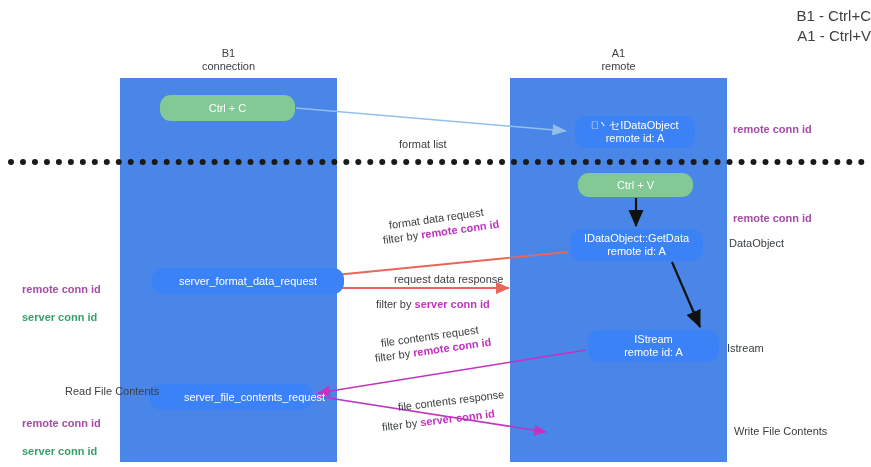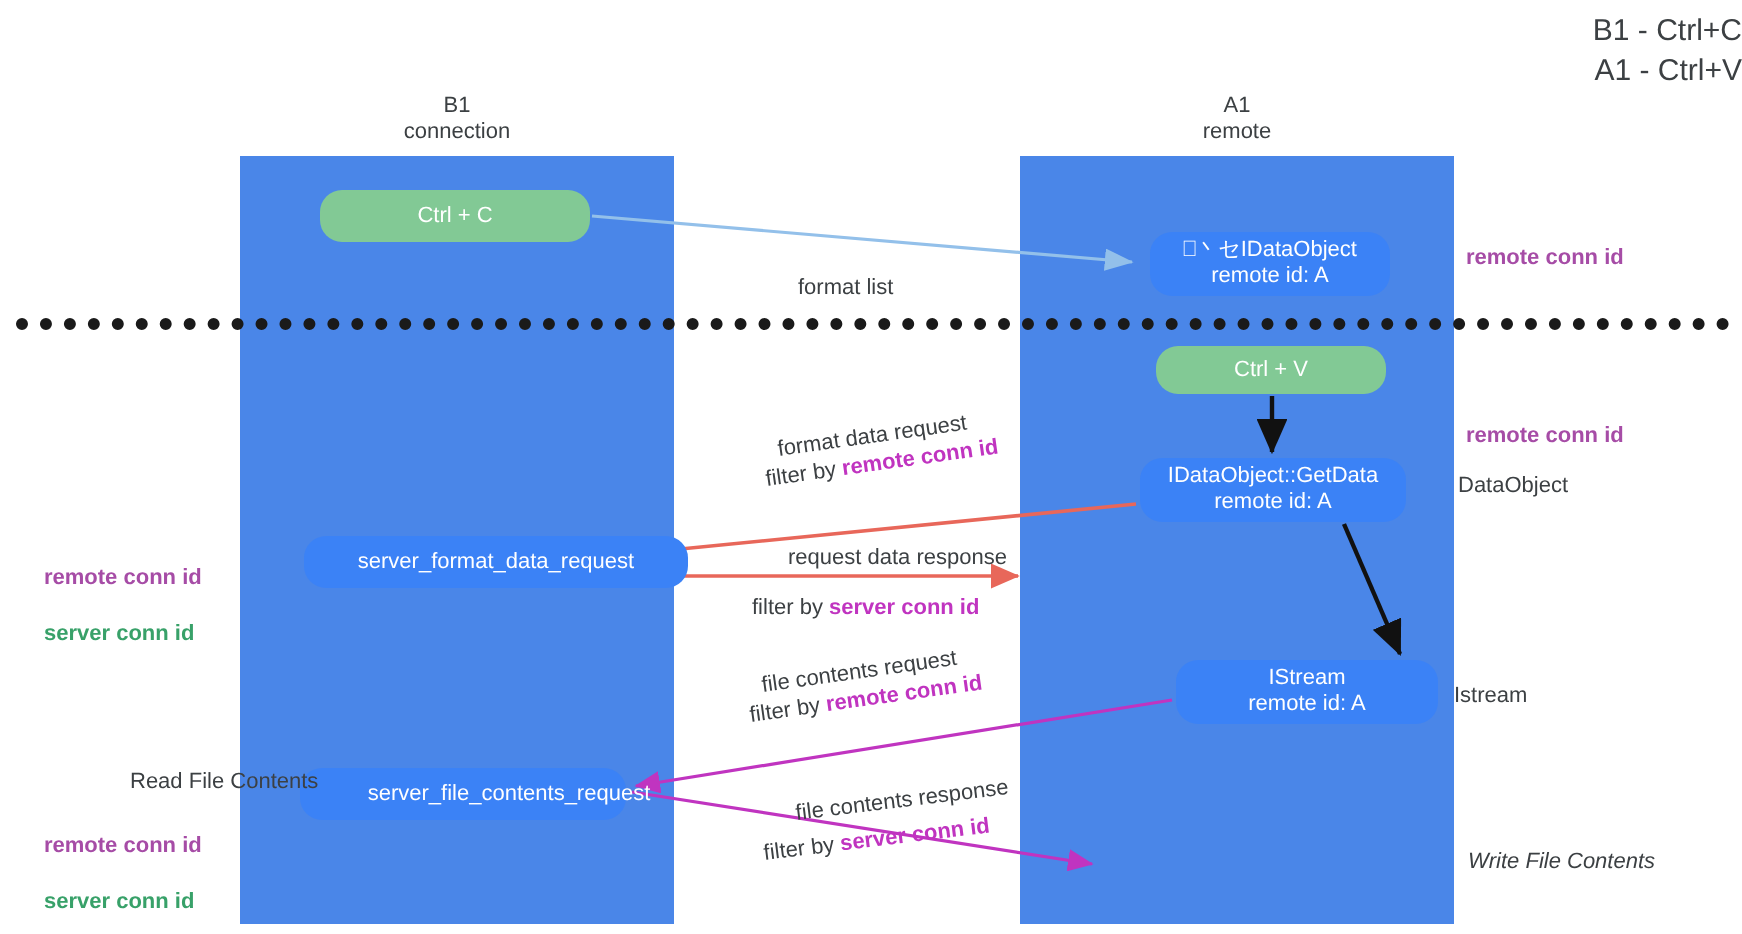--- a/index.html
+++ b/index.html
@@ -42,21 +42,21 @@
 
   .note{position:absolute;font-size:11px;line-height:14px;white-space:pre-line;}
   .note-purple{color:#a64ca6;font-weight:bold;}
   .note-green{color:#38a169;font-weight:bold;}
   .note-dark{color:#3c4043;}
 
   .n-rc1{left:733px;top:122px;}
   .n-rc2{left:733px;top:211px;}
   .n-dataobject{left:729px;top:236px;}
   .n-istream{left:727px;top:341px;}
-  .n-write{left:734px;top:424px;font-style:italic;}
+  .n-write{left:734px;top:424px;}
   .n-left-pair{left:22px;top:268px;}
   .n-read{left:28px;top:384px;margin-left:37px;}
   .n-left-pair2{left:22px;top:402px;}
 
   .lbl{position:absolute;font-size:11px;line-height:15px;
        color:#3c4043;white-space:nowrap;}
   .lbl b{font-weight:bold;}
   .p{color:#c034c0;}
 
   .l-formatlist{left:399px;top:101px;margin-top:36px;}

